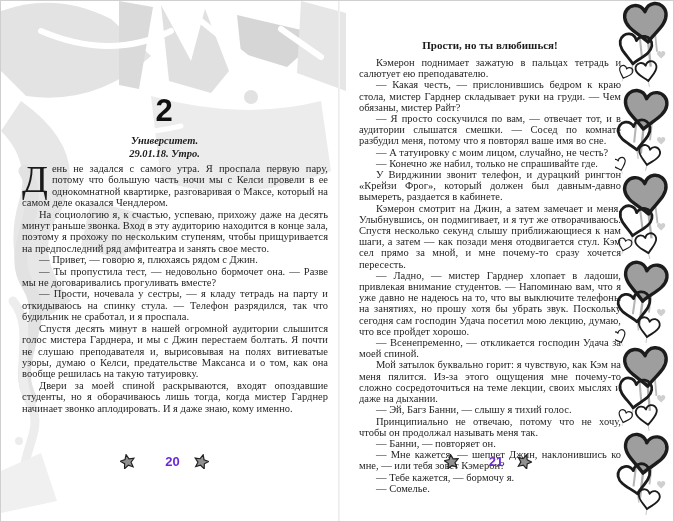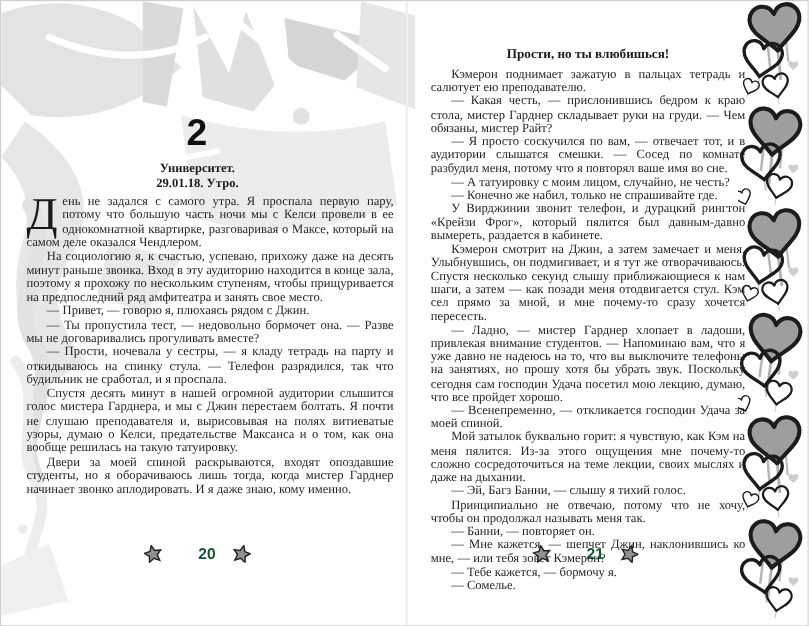--- a/index.html
+++ b/index.html
@@ -17,21 +17,21 @@
   .graffiti{left:0;top:0;}
   .hearts{right:0;top:0;}
   
   .chapter-num{
     position:absolute;top:94px;left:0;width:327px;text-align:center;
     font-family:"Liberation Sans",sans-serif;font-weight:bold;
     font-size:31px;line-height:32px;color:#101010;letter-spacing:1px;
   }
   .dateline{
     position:absolute;top:134px;left:0;width:327px;text-align:center;
-    font-weight:bold;font-size:10.5px;line-height:12.5px;color:#1c1c1c;
+    font-style:italic;font-weight:bold;font-size:10.5px;line-height:12.5px;color:#1c1c1c;
   }
   .body-left{
     position:absolute;top:162px;left:21px;width:306px;
     font-size:10.5px;line-height:11.4px;text-align:justify;
   }
   .body-right{
     position:absolute;top:56px;left:21px;width:262px;
     font-size:10.5px;line-height:11.2px;text-align:justify;
   }
   .body-left p,.body-right p{margin:0;text-indent:17px;}
@@ -44,21 +44,21 @@
     position:absolute;top:38px;left:21px;width:262px;text-align:center;
     font-weight:bold;font-size:11px;color:#1c1c1c;
   }
   .pagenum-row{
     position:absolute;top:453px;left:0;width:327px;
     display:flex;align-items:center;justify-content:center;gap:14px;
   }
   .page.right .pagenum-row{width:300px;}
   .pagenum{
     font-family:"Liberation Sans",sans-serif;font-weight:bold;
-    font-size:13px;color:#14532d;margin-left:16px;
+    font-size:13px;color:#6d28d9;margin-left:16px;
   }
   .star{display:block;}
 </style>
 </head>
 <body>
 
 <div class="spread">
 
   <svg class="decor graffiti" width="345" height="522" viewBox="0 0 345 522">
     <g fill="none" stroke="none">
@@ -111,21 +111,21 @@
   <div class="gutter"></div>
 
   <div class="page right">
     <div class="running-header">Прости, но ты влюбишься!</div>
     <div class="body-right">
       <p>Кэмерон поднимает зажатую в пальцах тетрадь и салютует ею преподавателю.</p>
       <p>— Какая честь, — прислонившись бедром к краю стола, мистер Гарднер складывает руки на груди. — Чем обязаны, мистер Райт?</p>
       <p>— Я просто соскучился по вам, — отвечает тот, и в аудитории слышатся смешки. — Сосед по комнате разбудил меня, потому что я повторял ваше имя во сне.</p>
       <p>— А татуировку с моим лицом, случайно, не честь?</p>
       <p>— Конечно же набил, только не спрашивайте где.</p>
-      <p>У Вирджинии звонит телефон, и дурацкий рингтон «Крейзи Фрог», который пялится был давным-давно вымереть, раздается в кабинете.</p>
+      <p>У Вирджинии звонит телефон, и дурацкий рингтон «Крейзи Фрог», который должен был давным-давно вымереть, раздается в кабинете.</p>
       <p>Кэмерон смотрит на Джин, а затем замечает и меня. Улыбнувшись, он подмигивает, и я тут же отворачиваюсь. Спустя несколько секунд слышу приближающиеся к нам шаги, а затем — как позади меня отодвигается стул. Кэм сел прямо за мной, и мне почему-то сразу хочется пересесть.</p>
       <p>— Ладно, — мистер Гарднер хлопает в ладоши, привлекая внимание студентов. — Напоминаю вам, что я уже давно не надеюсь на то, что вы выключите телефоны на занятиях, но прошу хотя бы убрать звук. Поскольку сегодня сам господин Удача посетил мою лекцию, думаю, что все пройдет хорошо.</p>
       <p>— Всенепременно, — откликается господин Удача за моей спиной.</p>
       <p>Мой затылок буквально горит: я чувствую, как Кэм на меня пялится. Из-за этого ощущения мне почему-то сложно сосредоточиться на теме лекции, своих мыслях и даже на дыхании.</p>
       <p>— Эй, Багз Банни, — слышу я тихий голос.</p>
       <p>Принципиально не отвечаю, потому что не хочу, чтобы он продолжал называть меня так.</p>
       <p>— Банни, — повторяет он.</p>
       <p>— Мне кажется, — шепчет Джин, наклонившись ко мне, — или тебя зовет Кэмерон?</p>
       <p>— Тебе кажется, — бормочу я.</p>
       <p>— Сомелье.</p>

